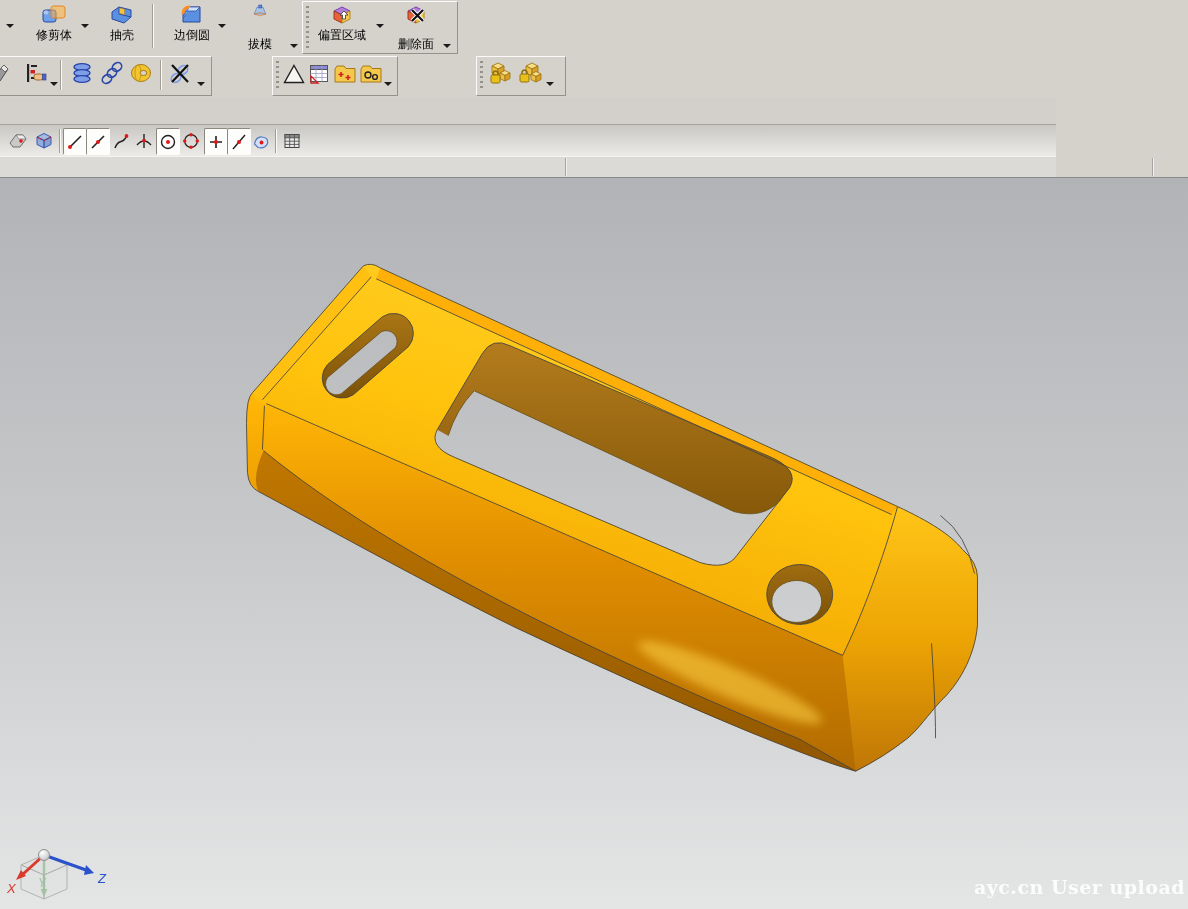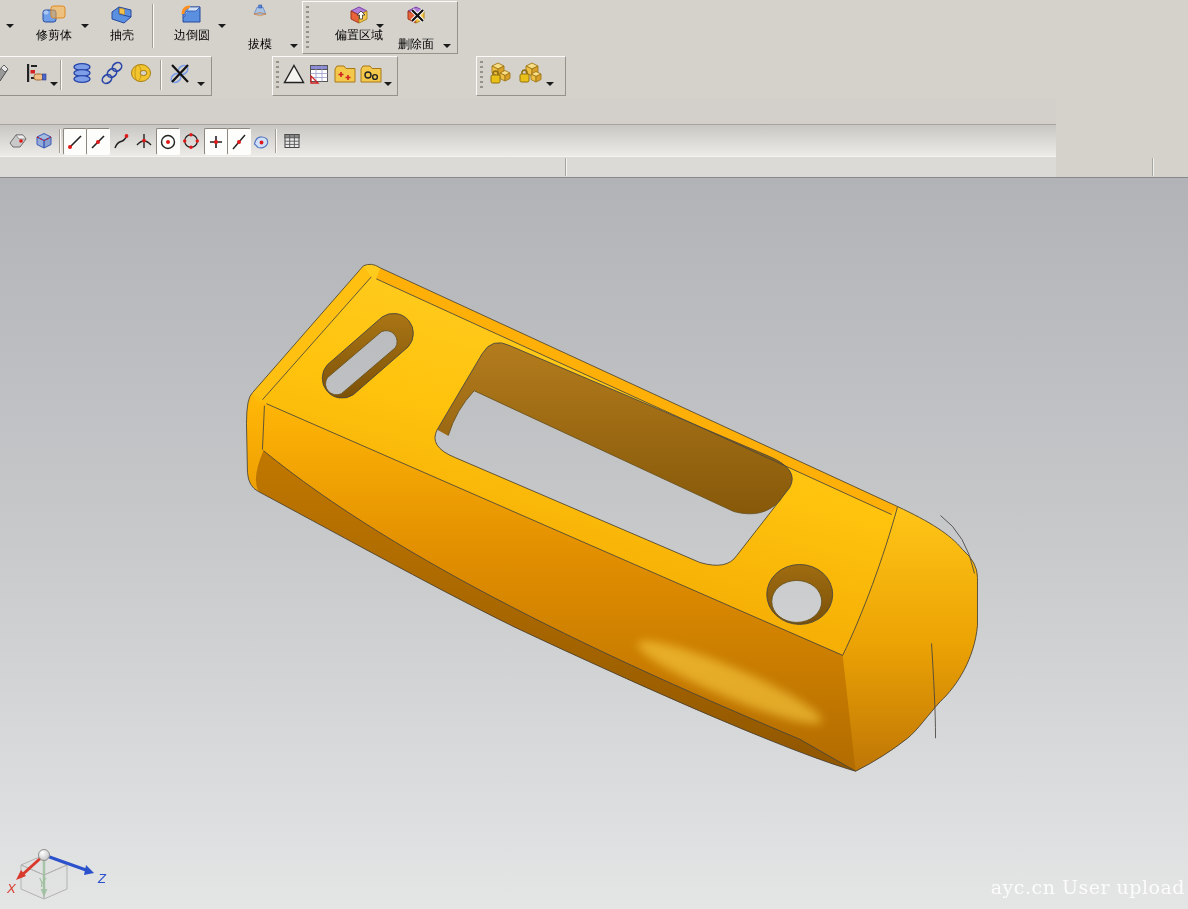--- a/index.html
+++ b/index.html
@@ -29,21 +29,21 @@
 
   
   .ibtn{position:absolute;display:flex;align-items:center;justify-content:center;cursor:default;}
   .press{background:#fdfdfc;border:1px solid;border-color:#8c887f #fdfdfc #fdfdfc #8c887f;border-radius:2px;}
 
   #cuebar .cuediv{position:absolute;top:1px;bottom:1px;width:0;
                   border-left:1px solid #a5a5a3;border-right:1px solid #f2f1ee;}
 
   
   #watermark{position:absolute;right:3px;bottom:11px;font-family:"DejaVu Serif","Liberation Serif",serif;
-             font-weight:normal;font-size:19px;color:rgba(255,255,255,0.88);letter-spacing:0.5px;}
+             font-weight:bold;font-size:19px;color:rgba(255,255,255,0.88);letter-spacing:0.5px;}
   #triad{position:absolute;left:2px;bottom:2px;}
   #partsvg{position:absolute;left:0;top:0;}
   svg text{font-family:"Liberation Sans",sans-serif;}
 </style>
 </head>
 <body>
 
 <div id="app">
 
   <div id="row1" class="row">
@@ -86,21 +86,21 @@
         <path d="M3,19 L13,16 L23,19 L13,22 Z" fill="none" stroke="#e07818"></path>
         <rect x="11" y="3.5" width="5" height="5" fill="#5b8fe0" stroke="#27499c"></rect>
       </svg>
       <span class="lbl">拔模</span>
     </div>
     <span class="dd" style="left:290px;top:44px;"></span>
 
     <div class="island" style="left:302px;top:1px;width:154px;height:51px;">
       <span class="handle" style="left:3px;top:4px;height:42px;"></span>
     </div>
-    <div class="fbtn" style="left:325px;width:64px;">
+    <div class="fbtn" style="left:308px;width:64px;">
       <svg width="26" height="24" viewBox="0 0 26 24">
         <path d="M5,8 L13,4 L21,8 L13,12 Z" fill="#b07fd8" stroke="#7a3fa8"></path>
         <path d="M5,8 L13,12 L13,20 L5,16 Z" fill="#e8633a" stroke="#a03818"></path>
         <path d="M13,12 L21,8 L21,16 L13,20 Z" fill="#f8c84a" stroke="#b08820"></path>
         <path d="M15,8 l4,4 h-2.5 v4 h-3 v-4 h-2.5 Z" fill="#ffffff" stroke="#333" stroke-width="0.8"></path>
       </svg>
       <span class="lbl">偏置区域</span>
     </div>
     <span class="dd" style="left:376px;top:24px;"></span>
 

